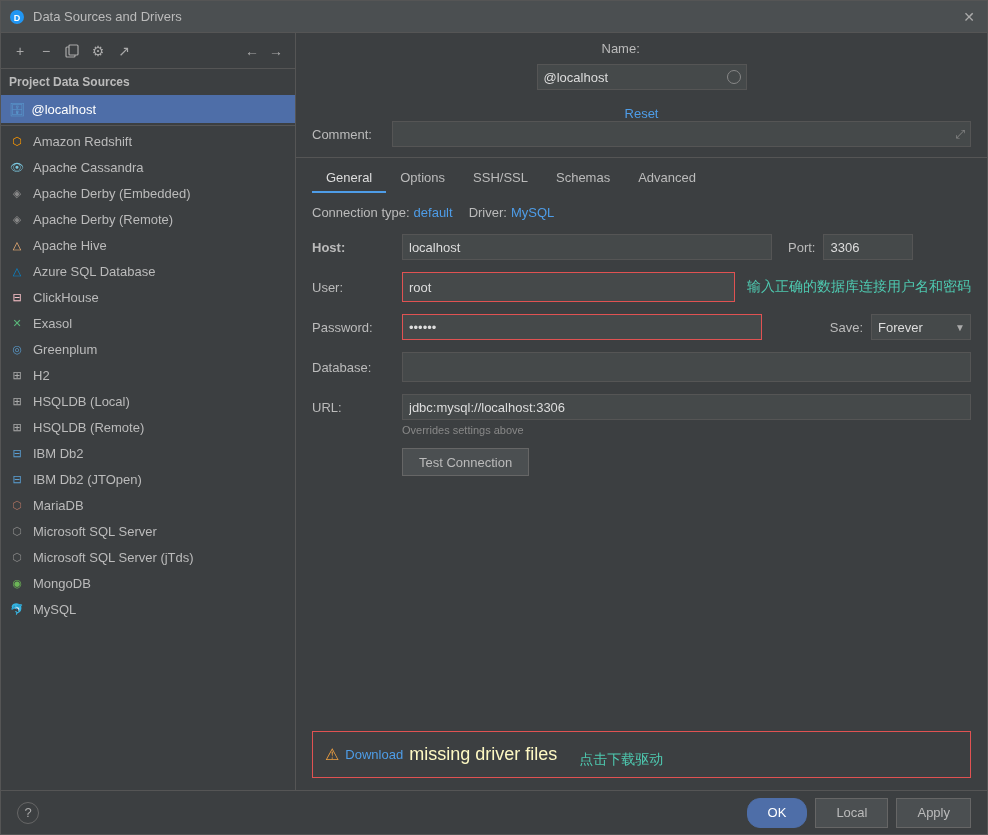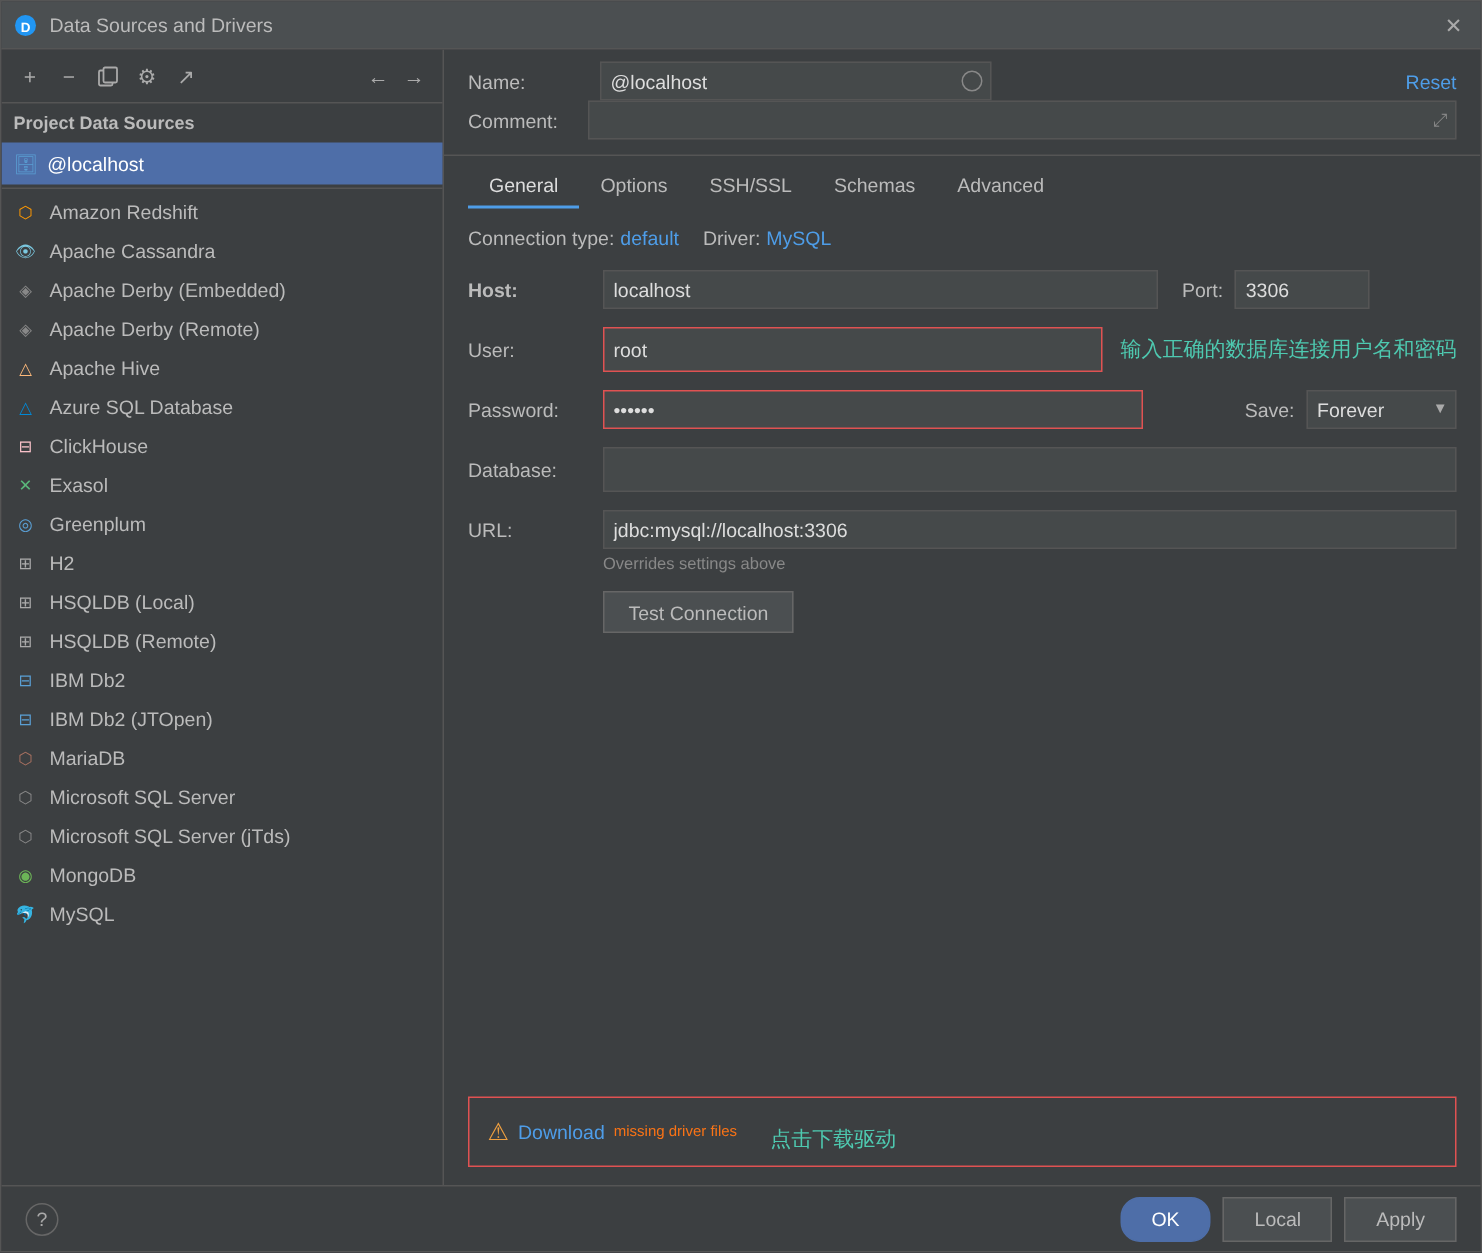--- a/index.html
+++ b/index.html
@@ -162,20 +162,21 @@
       color: #ddd;
       font-size: 13px;
       padding: 3px 6px;
       height: 26px;
       outline: none;
     }
     .name-row {
       display: flex;
       align-items: center;
       gap: 8px;
+      flex-direction: column;
     }
     .name-input-wrap {
       flex: 1;
       display: flex;
       align-items: center;
       position: relative;
     }
     .name-input {
       flex: 1;
       background: #45494a;
@@ -372,21 +373,21 @@
       left: 16px;
       right: 16px;
       border: 1px solid #e05252;
       padding: 8px 12px;
       display: flex;
       align-items: center;
       gap: 6px;
       background: transparent;
     }
     .download-warn-icon { color: #f0a040; font-size: 16px; }
-    .download-text { color: #f97316; font-size: 10px; }
+    .download-text { color: #fef9c3; font-size: 18px; }
     .download-link { color: #4e9de8; font-size: 13px; cursor: pointer; }
     .download-annotation { color: #4ec9b0; font-size: 14px; margin-left: 16px; margin-top: 11px; }
 
     
     .bottom-bar {
       height: 44px;
       background: #3c3f41;
       border-top: 1px solid #555;
       display: flex;
       align-items: center;

